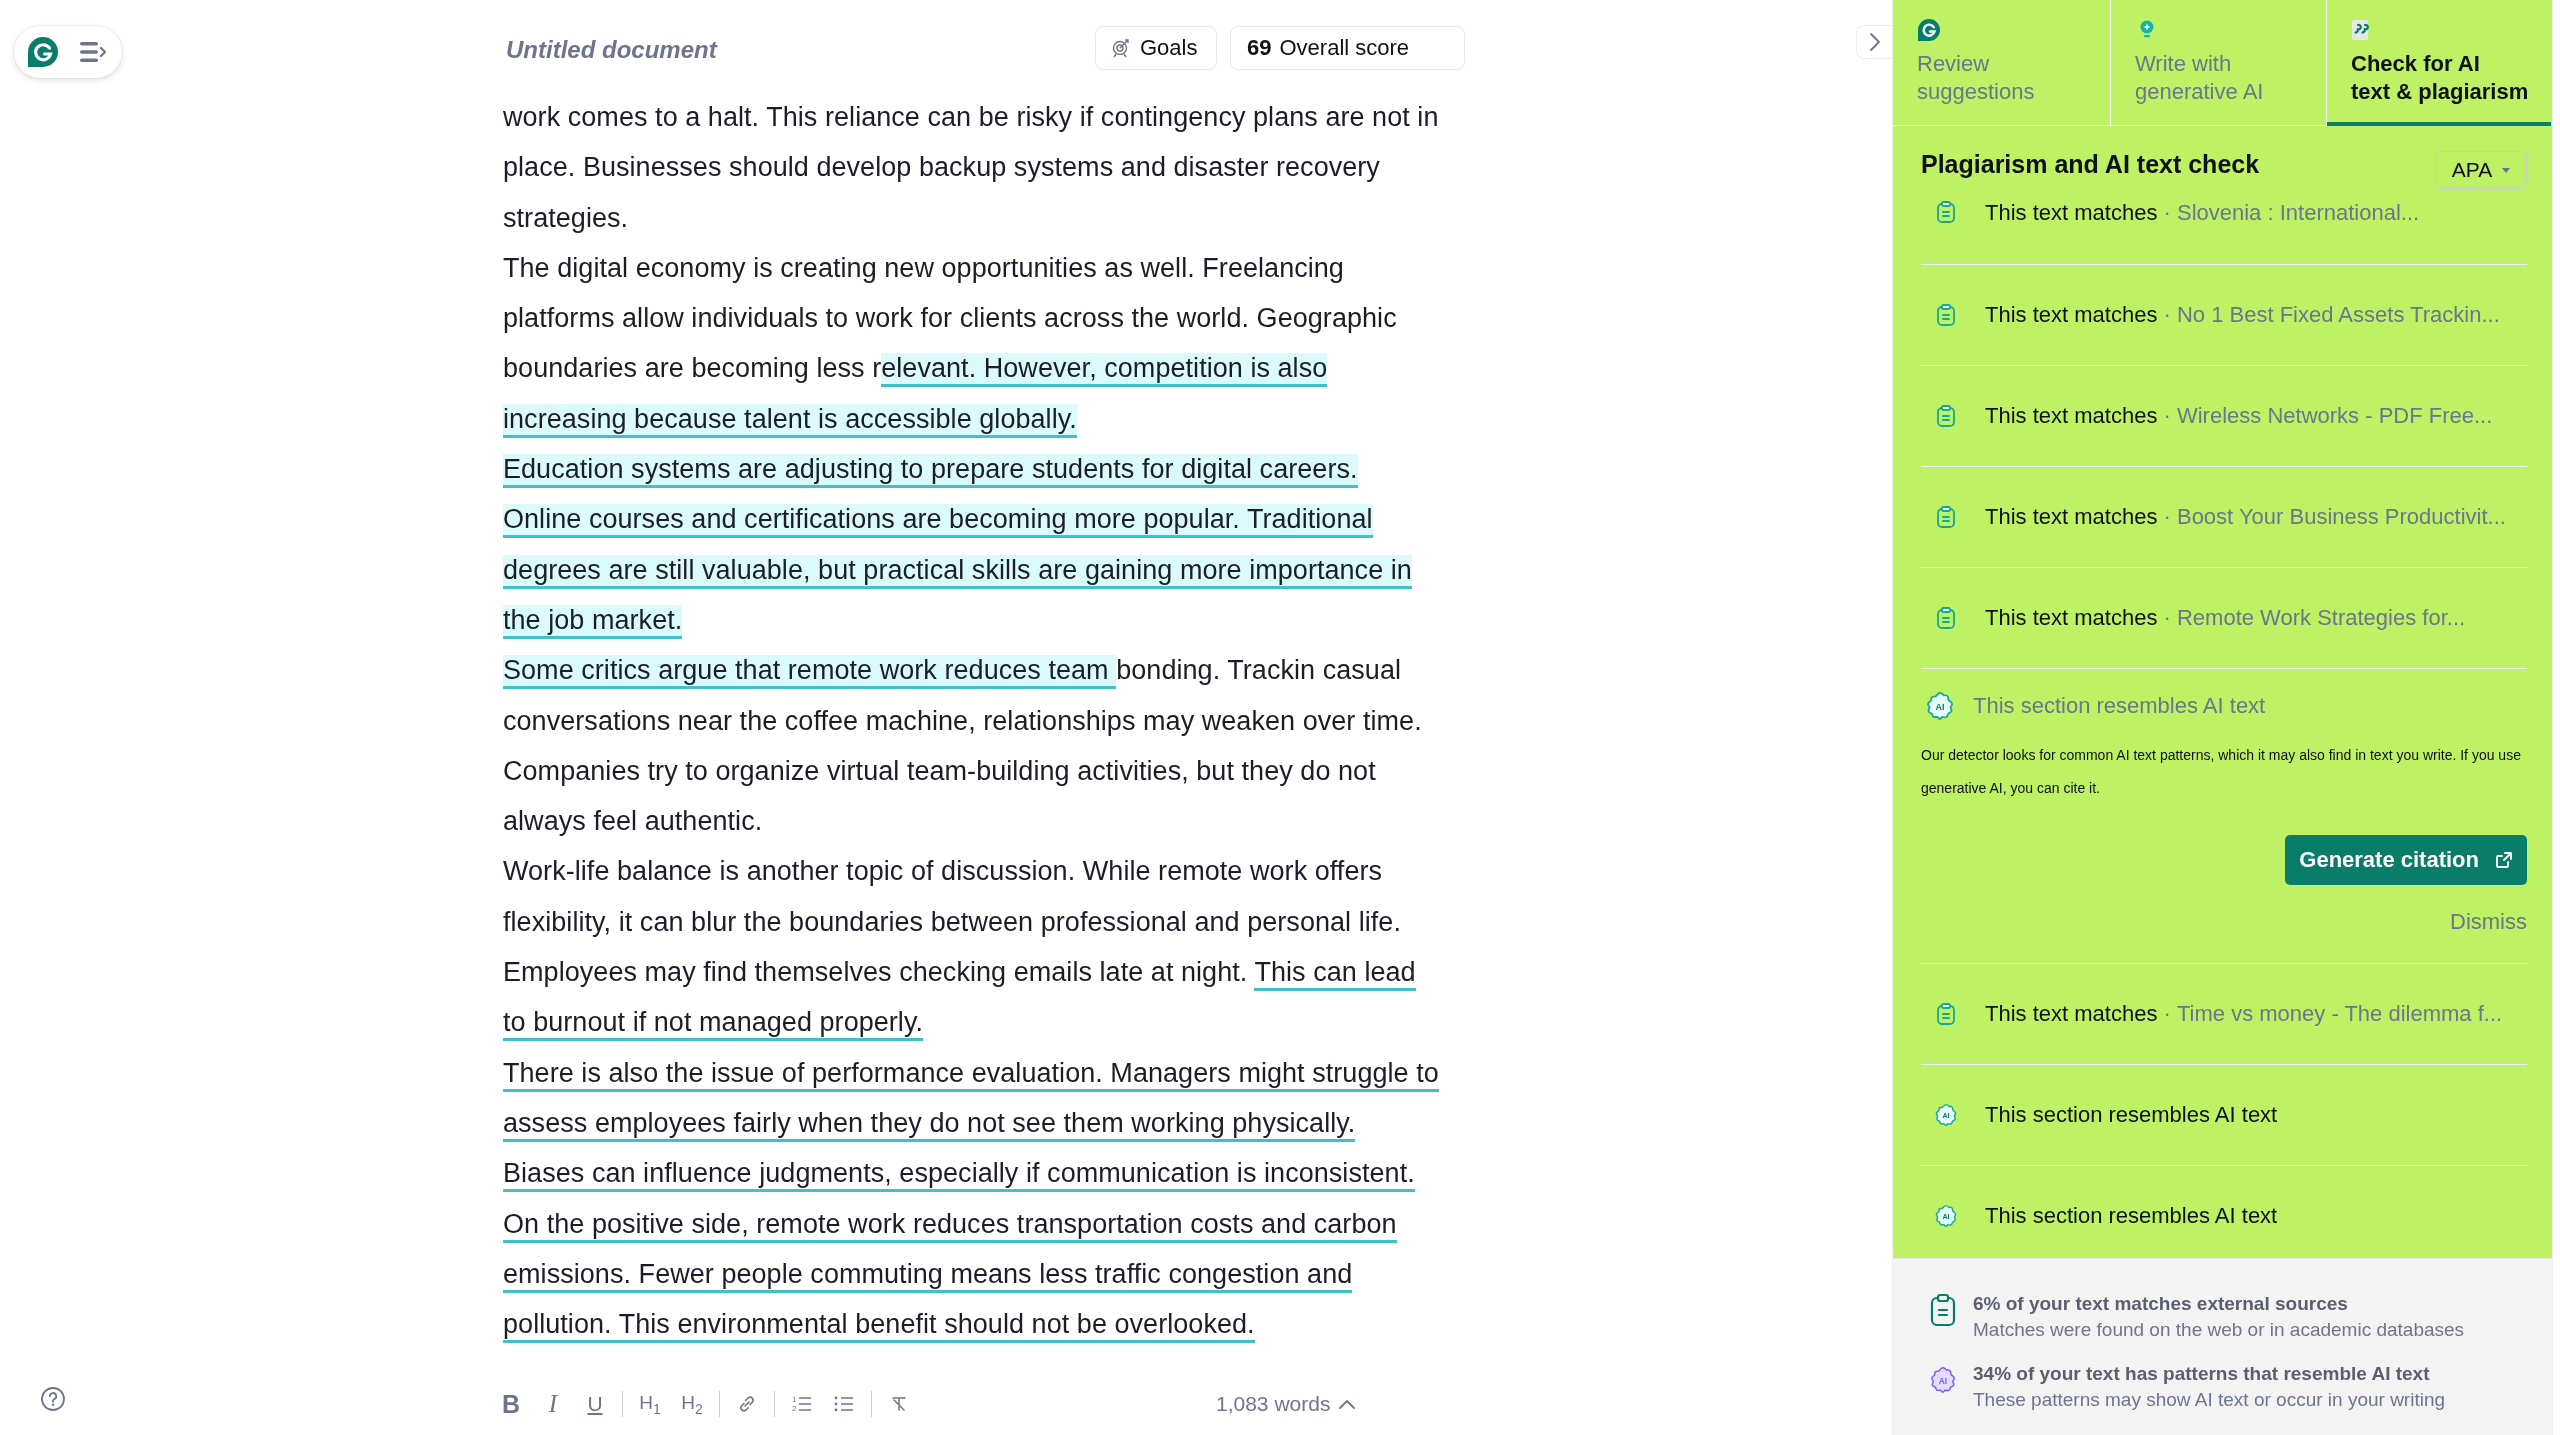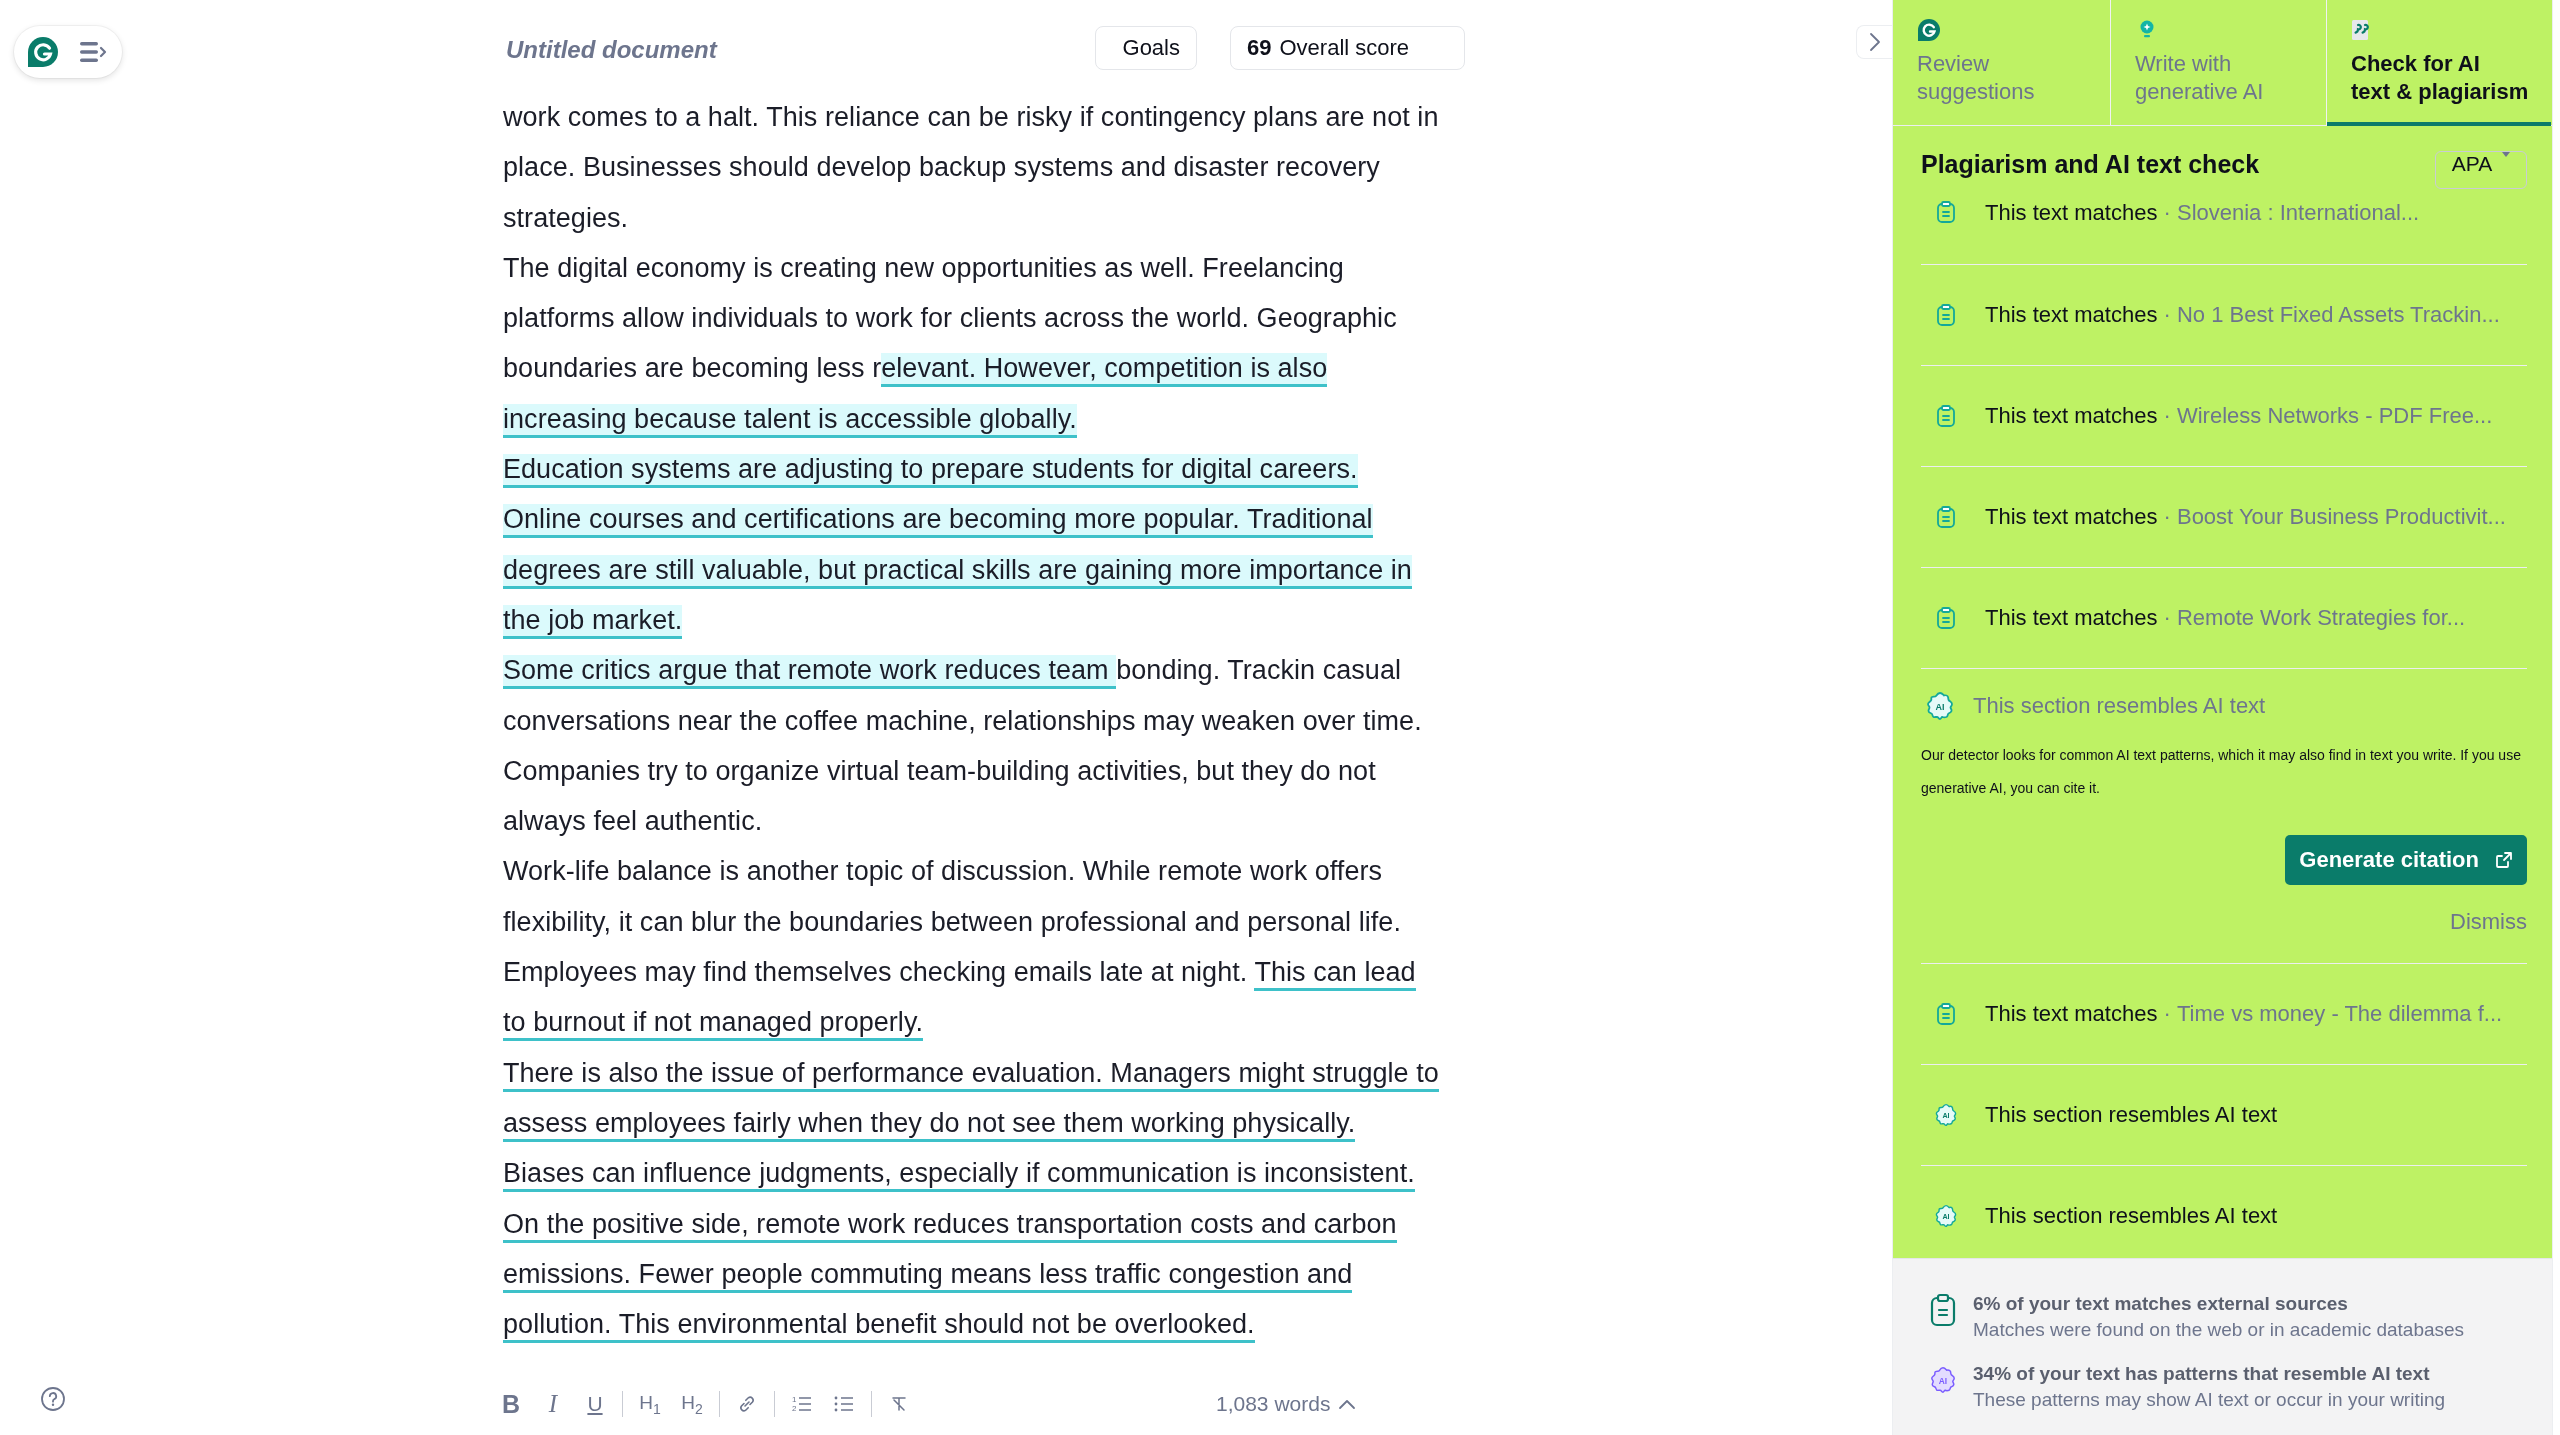--- a/index.html
+++ b/index.html
@@ -16,21 +16,21 @@
   .menu-icon { width: 30px; height: 26px; }
 
   .help-icon { position: absolute; left: 40px; top: 1386px; width: 26px; height: 26px; }
 
   
   .doc-title { position: absolute; left: 506px; top: 36px; font-size: 24px; font-weight: bold; color: #6d758d; font-style: italic; }
   .hdr-btn {
     position: absolute; top: 26px; height: 44px; border: 1px solid #e4e6ea; border-radius: 8px;
     background: #fff; display: flex; align-items: center; font-size: 22px; color: #0e101a; padding: 0 16px; gap: 10px;
   }
-  .goals-btn { left: 1095px; width: 102px; }
+  .goals-btn { left: 1095px; width: 122px; }
   .score-btn { left: 1230px; width: 235px; }
   .score-btn b { font-weight: bold; }
 
   .collapse-btn {
     position: absolute; left: 1856px; top: 25px; width: 36px; height: 34px;
     border: 1px solid #eceef1; border-right: none; border-radius: 8px 0 0 8px; background: #fff;
     display: flex; align-items: center; justify-content: center;
   }
 
   
@@ -62,21 +62,21 @@
   .tab { flex: 0 0 auto; padding: 18px 0 0 24px; position: relative; border-right: 1px solid #f0f1f3; }
   .tab .tab-icon { width: 24px; height: 24px; margin-bottom: 4px; }
   .tab .tab-label { font-size: 22px; line-height: 28px; color: #6d758d; }
   .tab.active .tab-label { color: #0e101a; font-weight: bold; }
   .tab.active::after { content: ""; position: absolute; left: 0; right: 0; bottom: -1px; height: 4px; background: #0a7c6a; }
   .tab1 { width: 218px; } .tab2 { width: 216px; } .tab3 { width: 224px; border-right: none; }
 
   .panel-heading { position: absolute; left: 28px; top: 150px; font-size: 25px; font-weight: bold; color: #0e101a; }
   .apa-btn {
     position: absolute; left: 542px; top: 151px; width: 92px; height: 38px; border: 1px solid #c9ccd4; border-radius: 6px;
-    display: flex; justify-content: center; gap: 10px; font-size: 21px; color: #0e101a;
+    display: flex; align-items: center; justify-content: center; gap: 10px; font-size: 21px; color: #0e101a;
   }
   .apa-caret { width: 0; height: 0; border-left: 4px solid transparent; border-right: 4px solid transparent; border-top: 5px solid #6d758d; }
 
   .results { position: absolute; left: 28px; top: 200px; width: 606px; height: 1058px; overflow: hidden; }
   .row { height: 101px; display: flex; align-items: center; border-bottom: 1px solid #eceef1; font-size: 22px; }
   .row.first { height: 65px; align-items: flex-start; padding-top: 0; }
   .row .row-icon { width: 22px; height: 24px; margin-left: 14px; margin-right: 28px; flex: 0 0 auto; }
   .row .match-label { color: #0e101a; white-space: nowrap; }
   .row .match-source { color: #6d758d; white-space: nowrap; overflow: hidden; text-overflow: ellipsis; }
 

